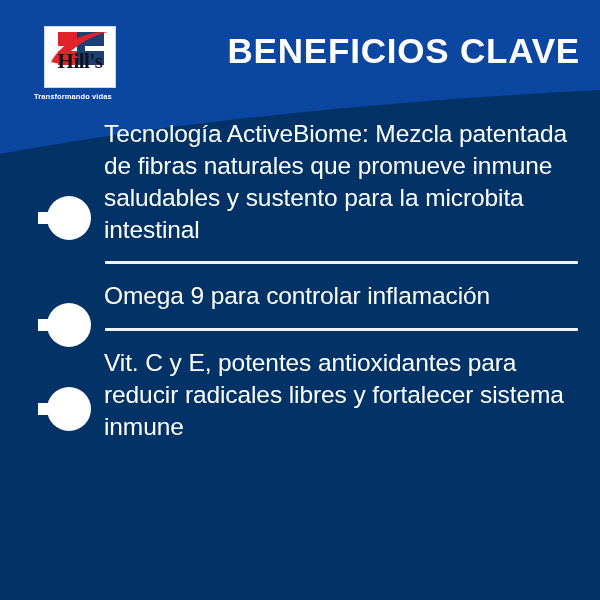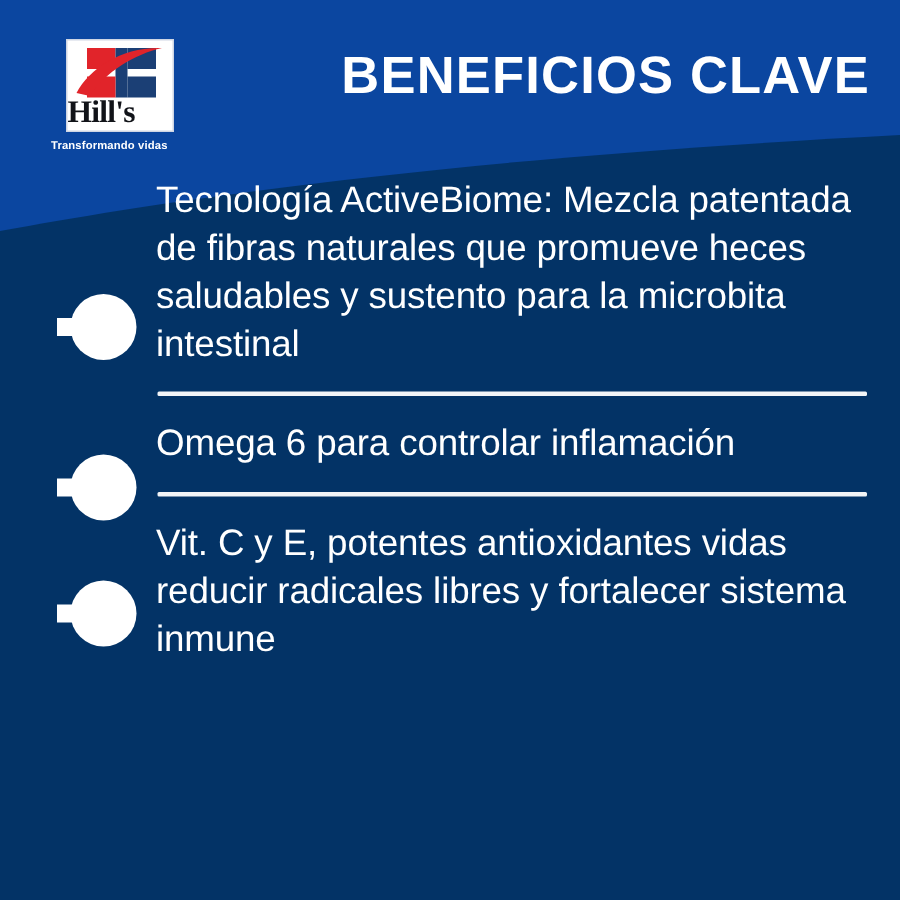--- a/index.html
+++ b/index.html
@@ -79,22 +79,22 @@
     left: 5px;
     top: 2px;
     width: 62px;
     height: 36px;
     overflow: visible;
   }
   .logo-word {
     position: absolute;
     left: 0;
     right: 0;
-    bottom: 2px;
-    text-align: left;
+    bottom: 15px;
+    text-align: center;
     font-family: "Liberation Serif", serif;
     font-weight: bold;
     font-size: 21px;
     letter-spacing: -0.5px;
     color: #111318;
     line-height: 1;
   }
   .logo-tag {
     margin-top: 4px;
     text-align: left;
@@ -193,38 +193,38 @@
 
   <div class="title">BENEFICIOS CLAVE</div>
 
   <div class="benefits">
 
     <div class="benefit b1">
       <svg class="arrow-icon" viewBox="0 0 56 46">
         <circle cx="33" cy="23" r="22" fill="#ffffff"></circle>
         <path d="M2,17 L28,17 L28,7 L48,23 L28,39 L28,29 L2,29 Z" fill="#ffffff"></path>
       </svg>
-      <div class="benefit-text">Tecnología ActiveBiome: Mezcla patentada de fibras naturales que promueve heces saludables y sustento para la microbita intestinal</div>
+      <div class="benefit-text">Tecnología ActiveBiome: Mezcla patentada de fibras naturales que promueve inmune saludables y sustento para la microbita intestinal</div>
     </div>
 
     <div class="divider"></div>
 
     <div class="benefit b2">
       <svg class="arrow-icon" viewBox="0 0 56 46">
         <circle cx="33" cy="23" r="22" fill="#ffffff"></circle>
         <path d="M2,17 L28,17 L28,7 L48,23 L28,39 L28,29 L2,29 Z" fill="#ffffff"></path>
       </svg>
-      <div class="benefit-text">Omega 6 para controlar inflamación</div>
+      <div class="benefit-text">Omega 9 para controlar inflamación</div>
     </div>
 
     <div class="divider"></div>
 
     <div class="benefit b3">
       <svg class="arrow-icon" viewBox="0 0 56 46">
         <circle cx="33" cy="23" r="22" fill="#ffffff"></circle>
         <path d="M2,17 L28,17 L28,7 L48,23 L28,39 L28,29 L2,29 Z" fill="#ffffff"></path>
       </svg>
-      <div class="benefit-text">Vit. C y E, potentes antioxidantes vidas reducir radicales libres y fortalecer sistema inmune</div>
+      <div class="benefit-text">Vit. C y E, potentes antioxidantes para reducir radicales libres y fortalecer sistema inmune</div>
     </div>
 
   </div>
 
 </div>
 
 </body></html>

